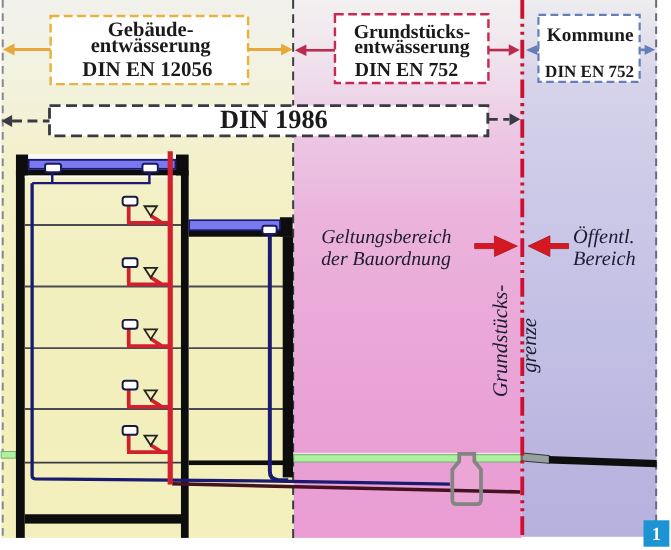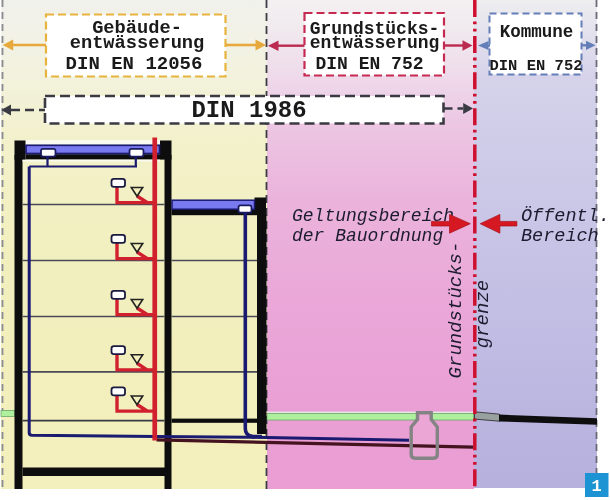--- a/index.html
+++ b/index.html
@@ -1,17 +1,17 @@
 <!DOCTYPE html>
 <html><head>
 <meta charset="utf-8">
 <style>
   html,body{margin:0;padding:0;background:#ffffff;}
   #wrap{position:relative;width:610px;height:500px;overflow:hidden;background:#ffffff;
-        font-family:Liberation Mono, monospace;}
+        font-family:Liberation Serif, serif;}
   svg{display:block}
 </style>
 </head>
 <body>
 <div id="wrap">
 <svg width="610" height="500" viewBox="0 0 610 500">
 <defs>
   <linearGradient id="gyellow" x1="0" y1="0" x2="0" y2="1">
     <stop offset="0%" stop-color="#f1f1ec"></stop>
     <stop offset="10%" stop-color="#f2f2e4"></stop>

